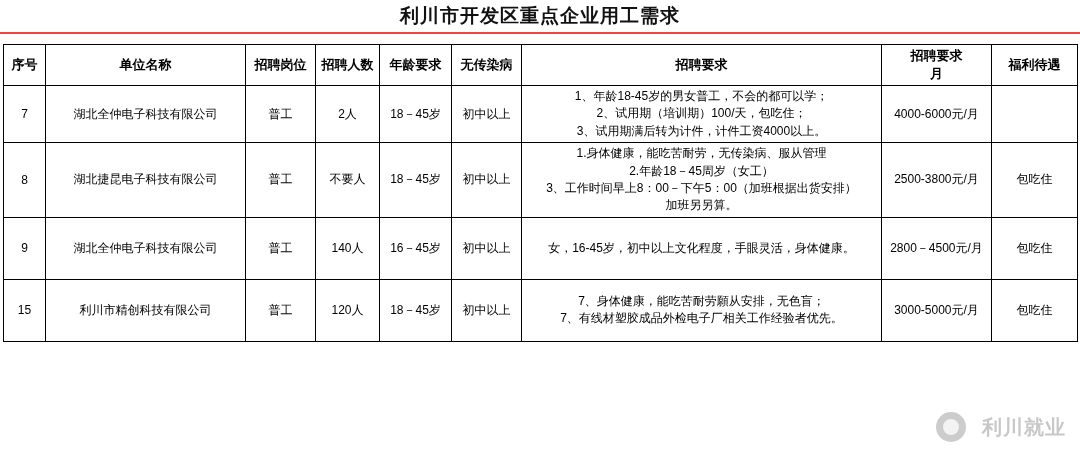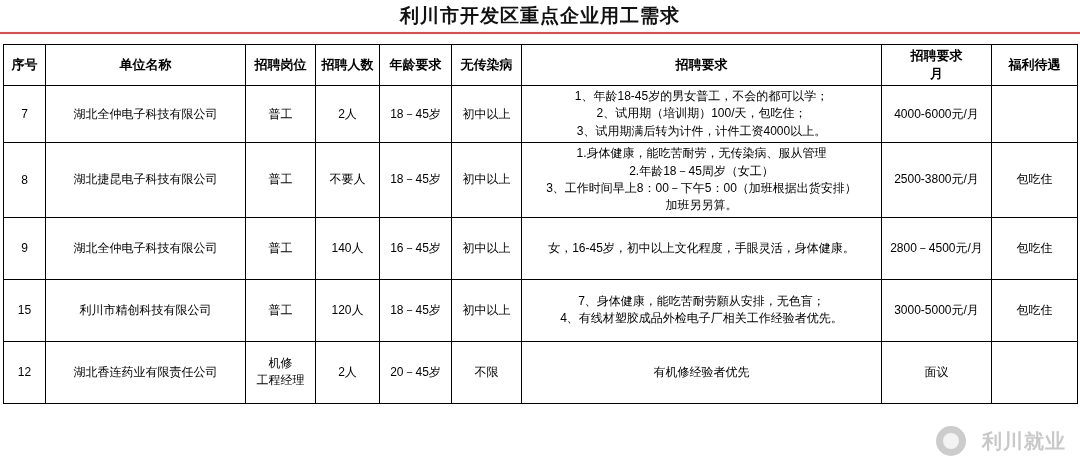--- a/index.html
+++ b/index.html
@@ -51,21 +51,21 @@
   }
   td.c { text-align: center; }
   td.l { text-align: center; line-height: 1.45; }
   .row-idx { font-size: 13px; }
   .company { font-size: 13px; }
   .req-cell { padding-left: 6px; }
   .req-line { white-space: nowrap; }
   .wm {
     position: absolute;
     right: 14px;
-    bottom: 14px;
+    bottom: 28px;
     display: flex;
     align-items: center;
     gap: 16px;
     opacity: 0.92;
     text-align: center;
   }
   .wm-logo {
     width: 30px; height: 30px;
     border-radius: 50%;
     background: #c8c8c8;
@@ -177,40 +177,26 @@
 
       <tr style="height:62px">
         <td class="c row-idx">15</td>
         <td class="c company">利川市精创科技有限公司</td>
         <td class="c">普工</td>
         <td class="c">120人</td>
         <td class="c">18－45岁</td>
         <td class="c">初中以上</td>
         <td class="l req-cell">
           <div class="req-line">7、身体健康，能吃苦耐劳願从安排，无色盲；</div>
-          <div class="req-line">4、有线材塑胶成品外检电子厂相关工作经验者优先。</div>
+          <div class="req-line">7、有线材塑胶成品外检电子厂相关工作经验者优先。</div>
         </td>
         <td class="c">3000-5000元/月</td>
         <td class="c">包吃住</td>
       </tr>
 
-      <tr style="height:62px">
-        <td class="c row-idx">12</td>
-        <td class="c company">湖北香连药业有限责任公司</td>
-        <td class="c">
-          <div>机修</div>
-          <div>工程经理</div>
-        </td>
-        <td class="c">2人</td>
-        <td class="c">20－45岁</td>
-        <td class="c">不限</td>
-        <td class="c">有机修经验者优先</td>
-        <td class="c">面议</td>
-        <td class="c"></td>
-      </tr>
     </tbody>
   </table>
 
   <div class="wm">
     <span class="wm-logo"></span>
     <span class="wm-text">利川就业</span>
   </div>
 
 </div>
 

